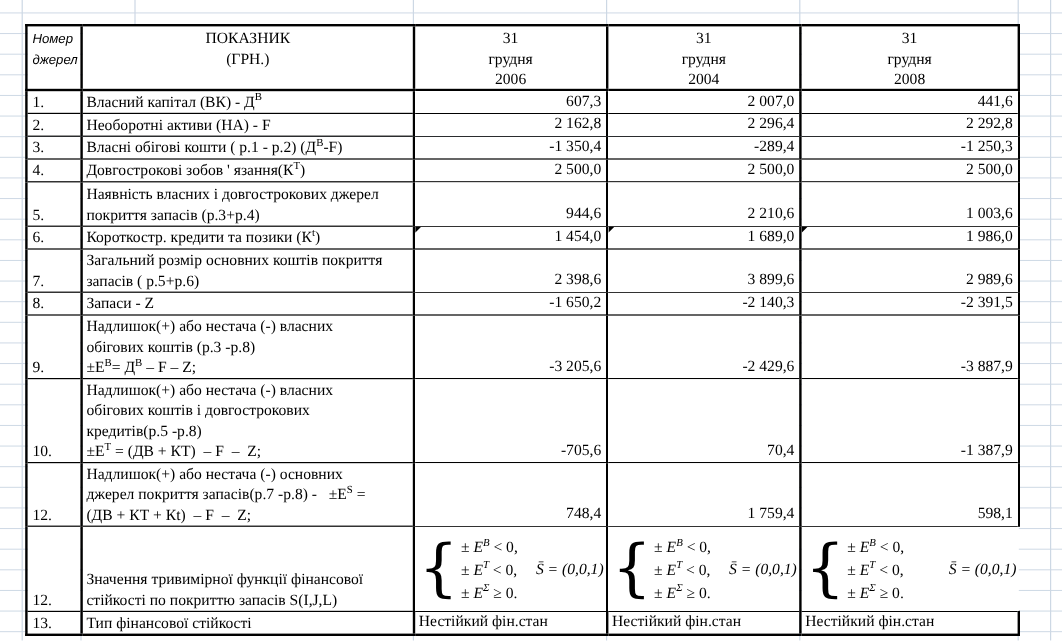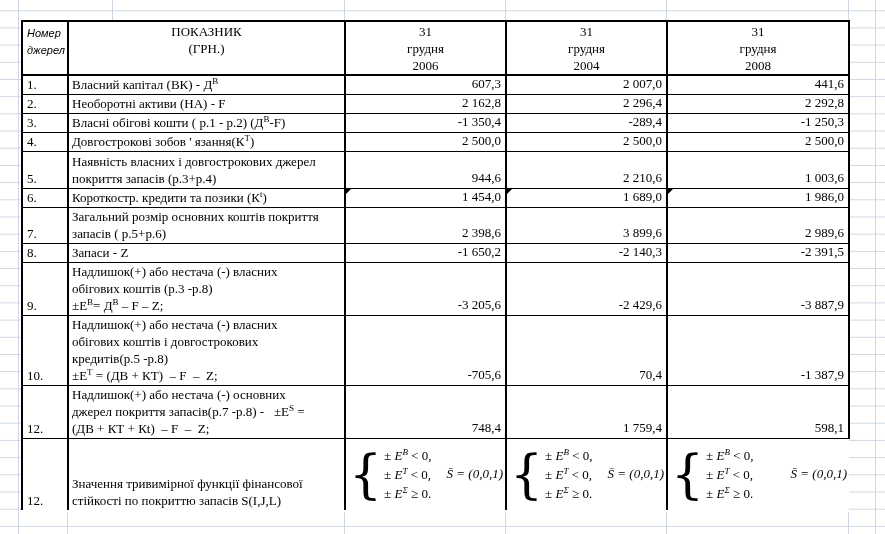--- a/index.html
+++ b/index.html
@@ -231,15 +231,24 @@
               <span class="brace">{</span>
               <div class="conds">
                 <div class="cond">± <span class="v">E</span><sup>B</sup> &lt; 0,</div>
                 <div class="cond">± <span class="v">E</span><sup>T</sup> &lt; 0,</div>
                 <div class="cond">± <span class="v">E</span><sup>Σ</sup> ≥ 0.</div>
               </div>
             </div>
             <span class="sres">S̄ = (0,0,1)</span>
           </td>
         </tr>
+        <tr class="last" style="height: 18px;">
+          <td class="num">13.</td>
+          <td class="label">
+            <div class="line">Тип фінансової стійкості</div>
+          </td>
+          <td class="typeval"><span>Нестійкий фін.стан</span></td>
+          <td class="typeval"><span>Нестійкий фін.стан</span></td>
+          <td class="typeval"><span>Нестійкий фін.стан</span></td>
+        </tr>
       </tbody>
   </table>
 </div>
 
 </body></html>

